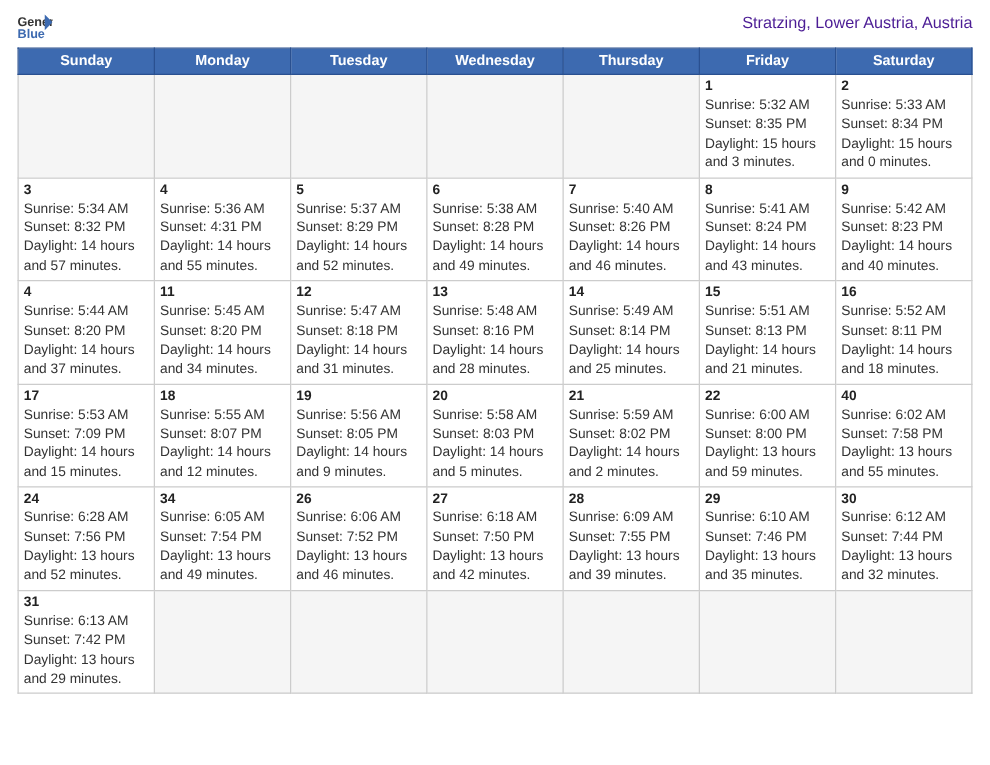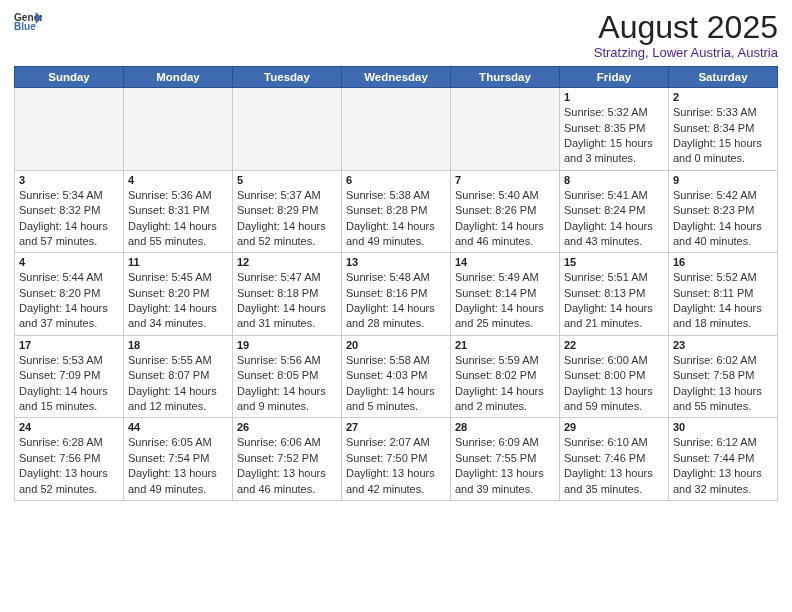--- a/index.html
+++ b/index.html
@@ -94,21 +94,20 @@
 <div class="page">
   <div class="header">
     <div class="logo">
       <svg class="logo-icon" viewBox="0 0 36 28" xmlns="http://www.w3.org/2000/svg">
         <text x="0" y="14" font-size="13" font-family="Arial" font-weight="bold" fill="#333">General</text>
         <text x="0" y="26" font-size="13" font-family="Arial" font-weight="bold" fill="#3d6ab0">Blue</text>
         <polygon points="28,2 36,10 28,18" fill="#3d6ab0"></polygon>
       </svg>
     </div>
     <div class="title-block">
-      <div class="cal-title">August 2025</div>
       <div class="cal-subtitle">Stratzing, Lower Austria, Austria</div>
     </div>
   </div>
 
   <table class="calendar">
     <thead>
       <tr>
         <th>Sunday</th>
         <th>Monday</th>
         <th>Tuesday</th>
@@ -141,21 +140,21 @@
         <tr>
           <td>
             <span class="day-num">3</span>
             <div class="day-info">Sunrise: 5:34 AM
 Sunset: 8:32 PM
 Daylight: 14 hours and 57 minutes.</div>
           </td>
           <td>
             <span class="day-num">4</span>
             <div class="day-info">Sunrise: 5:36 AM
-Sunset: 8:31 PM
+Sunset: 4:31 PM
 Daylight: 14 hours and 55 minutes.</div>
           </td>
           <td>
             <span class="day-num">5</span>
             <div class="day-info">Sunrise: 5:37 AM
 Sunset: 8:29 PM
 Daylight: 14 hours and 52 minutes.</div>
           </td>
           <td>
             <span class="day-num">6</span>
@@ -241,64 +240,64 @@
           </td>
           <td>
             <span class="day-num">19</span>
             <div class="day-info">Sunrise: 5:56 AM
 Sunset: 8:05 PM
 Daylight: 14 hours and 9 minutes.</div>
           </td>
           <td>
             <span class="day-num">20</span>
             <div class="day-info">Sunrise: 5:58 AM
-Sunset: 4:03 PM
+Sunset: 8:03 PM
 Daylight: 14 hours and 5 minutes.</div>
           </td>
           <td>
             <span class="day-num">21</span>
             <div class="day-info">Sunrise: 5:59 AM
 Sunset: 8:02 PM
 Daylight: 14 hours and 2 minutes.</div>
           </td>
           <td>
             <span class="day-num">22</span>
             <div class="day-info">Sunrise: 6:00 AM
 Sunset: 8:00 PM
 Daylight: 13 hours and 59 minutes.</div>
           </td>
           <td>
-            <span class="day-num">23</span>
+            <span class="day-num">40</span>
             <div class="day-info">Sunrise: 6:02 AM
 Sunset: 7:58 PM
 Daylight: 13 hours and 55 minutes.</div>
           </td>
         </tr>
         <tr>
           <td>
             <span class="day-num">24</span>
             <div class="day-info">Sunrise: 6:28 AM
 Sunset: 7:56 PM
 Daylight: 13 hours and 52 minutes.</div>
           </td>
           <td>
-            <span class="day-num">44</span>
+            <span class="day-num">34</span>
             <div class="day-info">Sunrise: 6:05 AM
 Sunset: 7:54 PM
 Daylight: 13 hours and 49 minutes.</div>
           </td>
           <td>
             <span class="day-num">26</span>
             <div class="day-info">Sunrise: 6:06 AM
 Sunset: 7:52 PM
 Daylight: 13 hours and 46 minutes.</div>
           </td>
           <td>
             <span class="day-num">27</span>
-            <div class="day-info">Sunrise: 2:07 AM
+            <div class="day-info">Sunrise: 6:18 AM
 Sunset: 7:50 PM
 Daylight: 13 hours and 42 minutes.</div>
           </td>
           <td>
             <span class="day-num">28</span>
             <div class="day-info">Sunrise: 6:09 AM
 Sunset: 7:55 PM
 Daylight: 13 hours and 39 minutes.</div>
           </td>
           <td>
@@ -306,16 +305,30 @@
             <div class="day-info">Sunrise: 6:10 AM
 Sunset: 7:46 PM
 Daylight: 13 hours and 35 minutes.</div>
           </td>
           <td>
             <span class="day-num">30</span>
             <div class="day-info">Sunrise: 6:12 AM
 Sunset: 7:44 PM
 Daylight: 13 hours and 32 minutes.</div>
           </td>
+        </tr>
+        <tr>
+          <td class="last-row">
+            <span class="day-num">31</span>
+            <div class="day-info">Sunrise: 6:13 AM
+Sunset: 7:42 PM
+Daylight: 13 hours and 29 minutes.</div>
+          </td>
+          <td class="empty last-row"></td>
+          <td class="empty last-row"></td>
+          <td class="empty last-row"></td>
+          <td class="empty last-row"></td>
+          <td class="empty last-row"></td>
+          <td class="empty last-row"></td>
         </tr>
       </tbody>
   </table>
 </div>
 
 </body></html>

